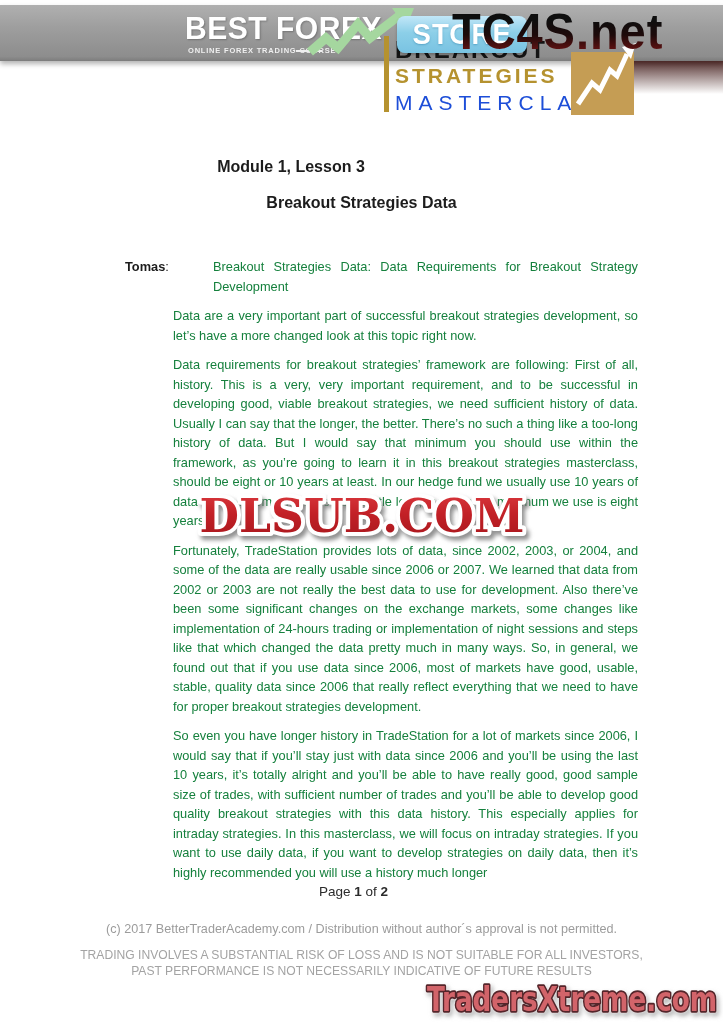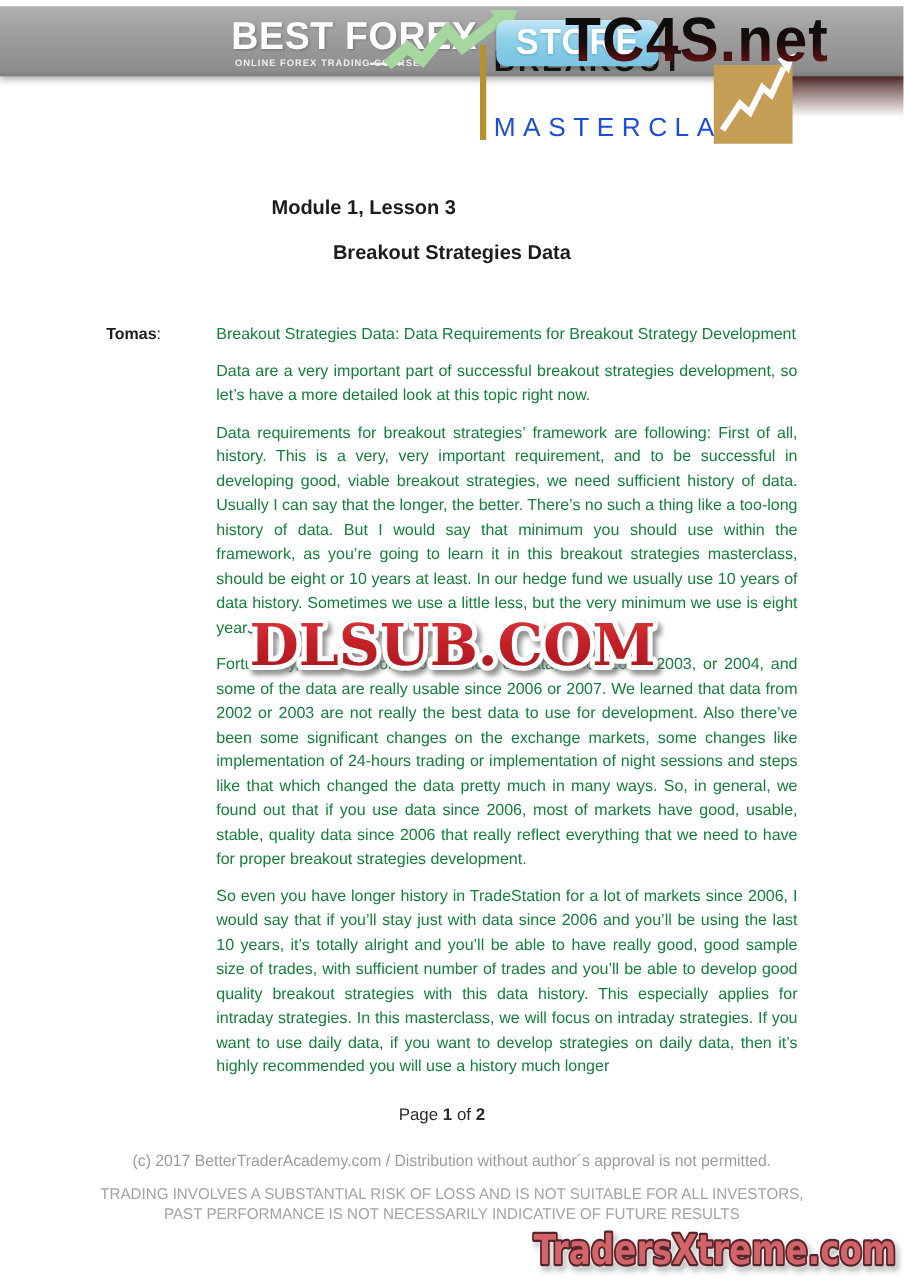--- a/index.html
+++ b/index.html
@@ -47,21 +47,21 @@
   }
   .course-bar{position:absolute;left:384px;top:36px;width:5px;height:76px;background:var(--gold,#b5922f);z-index:2;}
   .course-line1{position:absolute;left:395px;top:36px;font-size:24px;font-weight:bold;color:#141414;letter-spacing:2px;z-index:2;white-space:nowrap;}
   .course-line2{position:absolute;left:395px;top:64px;font-size:21px;font-weight:bold;color:var(--gold,#b5922f);letter-spacing:3px;z-index:2;white-space:nowrap;}
   .course-line3{position:absolute;left:395px;top:91px;font-size:21px;font-weight:500;color:#1d4ed8;letter-spacing:6px;z-index:2;white-space:nowrap;}
   .gold-square-wrap{position:absolute;left:564px;top:34px;z-index:2;}
   
   .doc-title{position:absolute;left:0;top:158px;width:582px;text-align:center;font-size:16px;font-weight:bold;color:#1c1c1c;}
   .doc-subtitle{position:absolute;left:0;top:194px;width:723px;text-align:center;font-size:16px;font-weight:bold;color:#1c1c1c;}
   .transcript{position:absolute;left:85px;top:257px;width:553px;font-size:12.8px;line-height:19.5px;}
-  .speaker-row{display:flex;}
+  .speaker-row{display:flex;margin-left:40px;}
   .speaker-label{width:88px;flex:0 0 88px;font-weight:bold;color:#1c1c1c;}
   .speaker-label .colon{font-weight:normal;}
   .para{margin:0 0 10px 88px;width:465px;text-align:justify;color:#15803d;}
   .speaker-row .para{margin-left:0;}
   
   .wm-center{position:absolute;left:190px;top:483px;z-index:6;}
   .wm-bottom{position:absolute;left:422px;top:975px;z-index:6;}
   
   .page-num{position:absolute;left:0;top:884px;width:707px;text-align:center;font-size:13.5px;color:#2b2b2b;}
   .page-num .b{font-weight:bold;}
@@ -88,37 +88,38 @@
   </svg>
 
   <div class="store-box">
     <span>STORE</span>
   </div>
 
   <div class="tc4s">TC4S.net</div>
 
   <div class="course-bar"></div>
   <div class="course-line1">BREAKOUT</div>
+  <div class="course-line2">STRATEGIES</div>
   <div class="course-line3">MASTERCLASS</div>
 
   <svg class="gold-square-wrap" width="80" height="86" viewBox="0 0 80 86">
     <rect x="7" y="18" width="63" height="63" fill="#c59d54"></rect>
     <polyline points="14,70 28,49 36,56 46,36 53,42 63,20" fill="none" stroke="#ffffff" stroke-width="5" stroke-linejoin="miter"></polyline>
     <polygon points="58,13 72,9 67,25" fill="#ffffff"></polygon>
   </svg>
 
   <div class="doc-title">Module 1, Lesson 3</div>
   <div class="doc-subtitle">Breakout Strategies Data</div>
 
   <div class="transcript">
     <div class="speaker-row">
       <div class="speaker-label"><b>Tomas</b><span class="colon">:</span></div>
       <p class="para">Breakout Strategies Data: Data Requirements for Breakout Strategy Development</p>
     </div>
-    <p class="para">Data are a very important part of successful breakout strategies development, so let’s have a more detailed look at this topic right now.</p>
+    <p class="para">Data are a very important part of successful breakout strategies development, so let’s have a more changed look at this topic right now.</p>
     <p class="para">Data requirements for breakout strategies’ framework are following: First of all, history. This is a very, very important requirement, and to be successful in developing good, viable breakout strategies, we need sufficient history of data. Usually I can say that the longer, the better. There’s no such a thing like a too-long history of data. But I would say that minimum you should use within the framework, as you’re going to learn it in this breakout strategies masterclass, should be eight or 10 years at least. In our hedge fund we usually use 10 years of data history. Sometimes we use a little less, but the very minimum we use is eight years.</p>
     <p class="para">Fortunately, TradeStation provides lots of data, since 2002, 2003, or 2004, and some of the data are really usable since 2006 or 2007. We learned that data from 2002 or 2003 are not really the best data to use for development. Also there’ve been some significant changes on the exchange markets, some changes like implementation of 24-hours trading or implementation of night sessions and steps like that which changed the data pretty much in many ways. So, in general, we found out that if you use data since 2006, most of markets have good, usable, stable, quality data since 2006 that really reflect everything that we need to have for proper breakout strategies development.</p>
     <p class="para">So even you have longer history in TradeStation for a lot of markets since 2006, I would say that if you’ll stay just with data since 2006 and you’ll be using the last 10 years, it’s totally alright and you’ll be able to have really good, good sample size of trades, with sufficient number of trades and you’ll be able to develop good quality breakout strategies with this data history. This especially applies for intraday strategies. In this masterclass, we will focus on intraday strategies. If you want to use daily data, if you want to develop strategies on daily data, then it’s highly recommended you will use a history much longer</p>
   </div>
 
   <svg class="wm-center" width="345" height="66" viewBox="0 0 345 66">
     <defs>
       <linearGradient id="redg" x1="0" y1="0" x2="0" y2="1">
         <stop offset="0" stop-color="#dd3b40"></stop>
         <stop offset="0.45" stop-color="#c32127"></stop>

